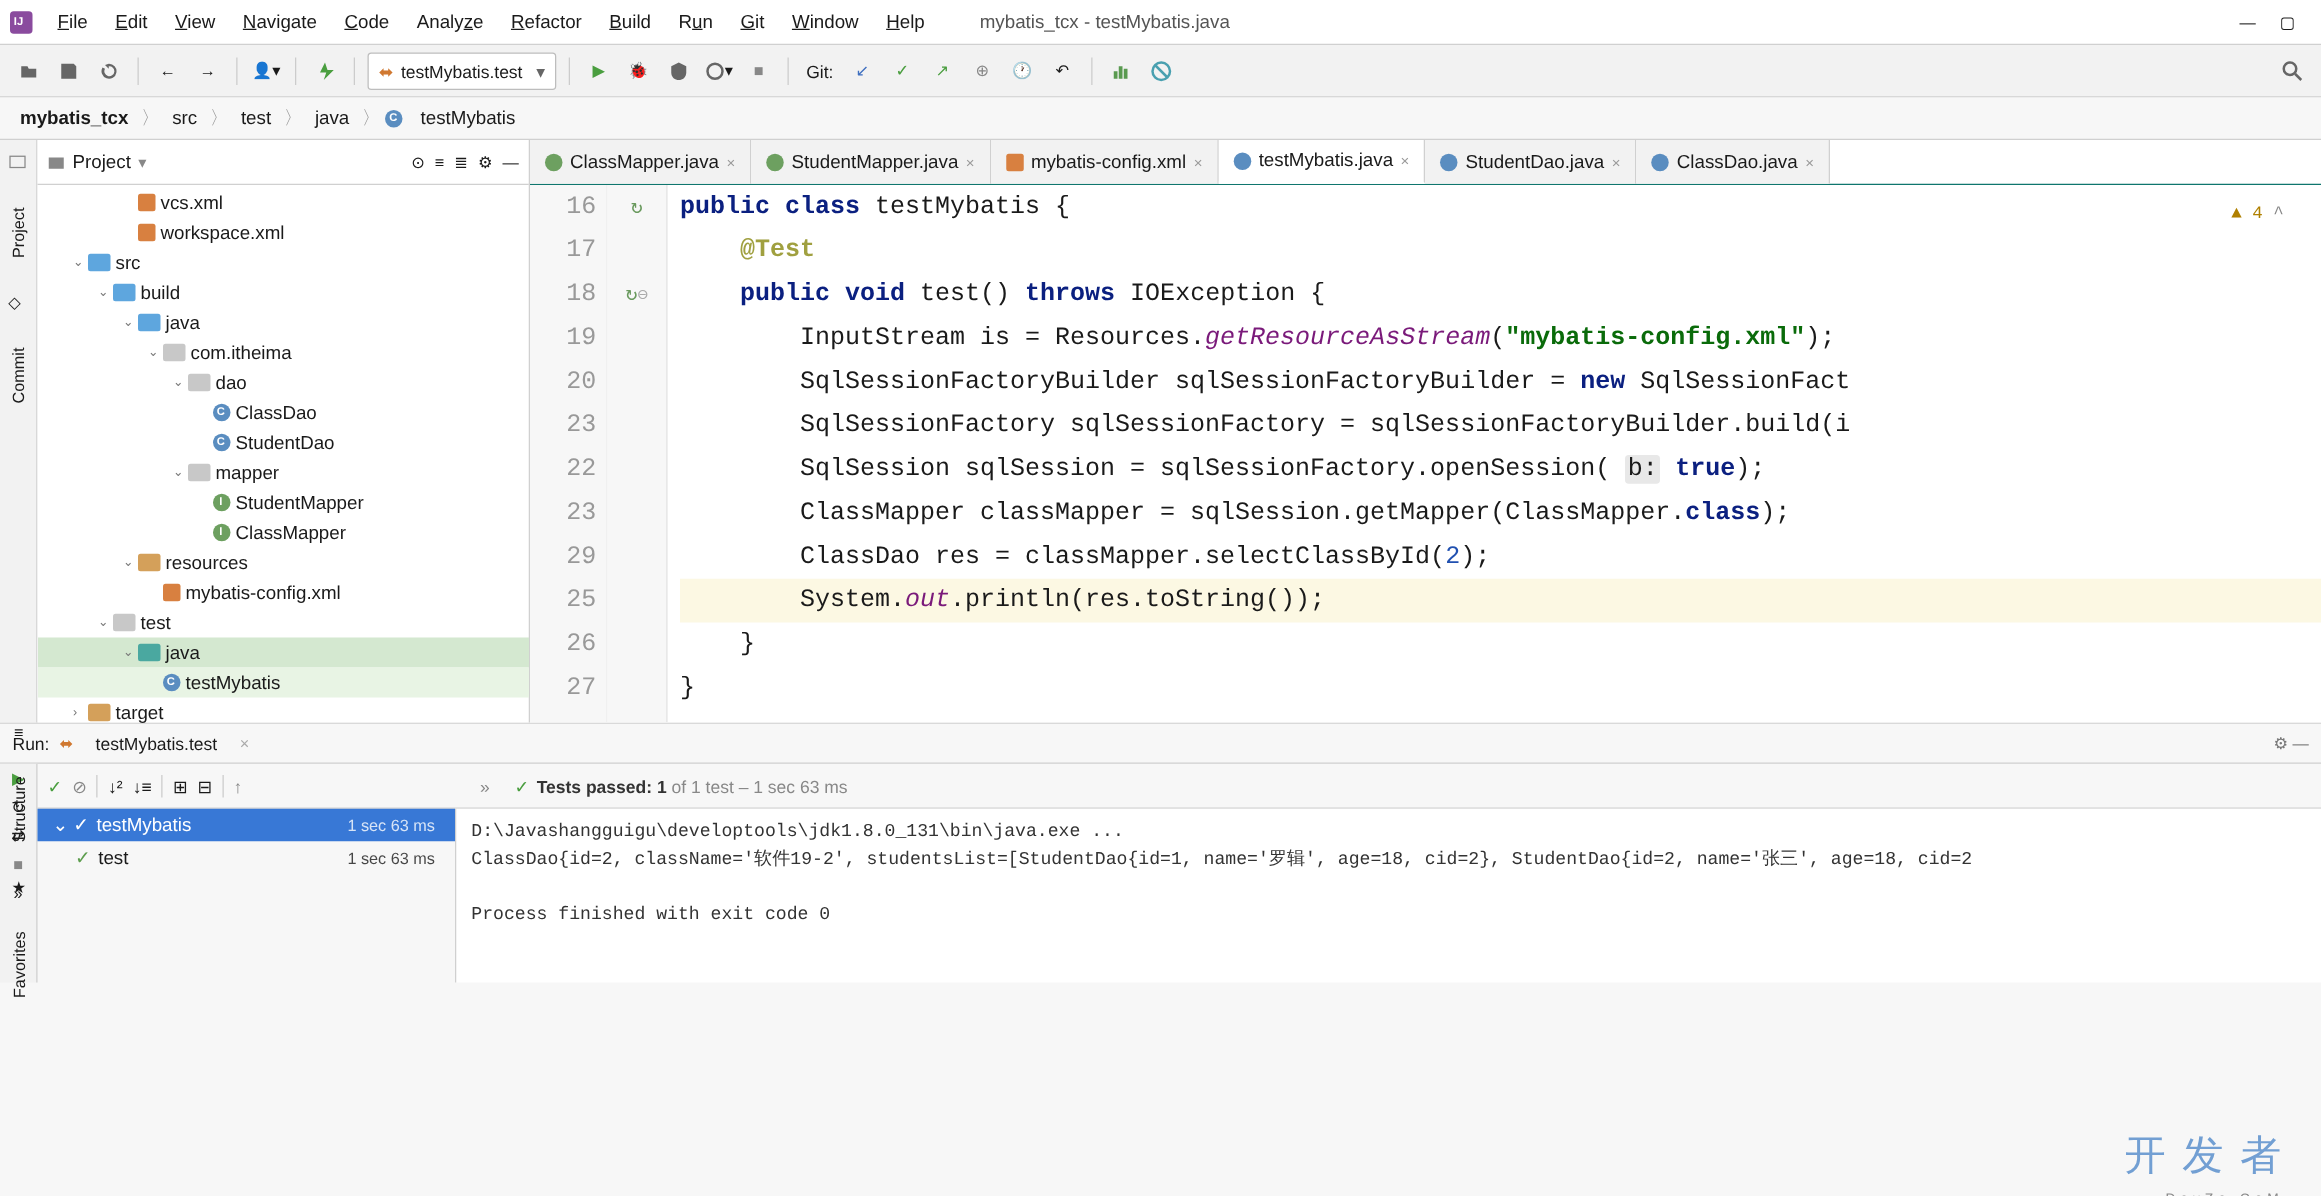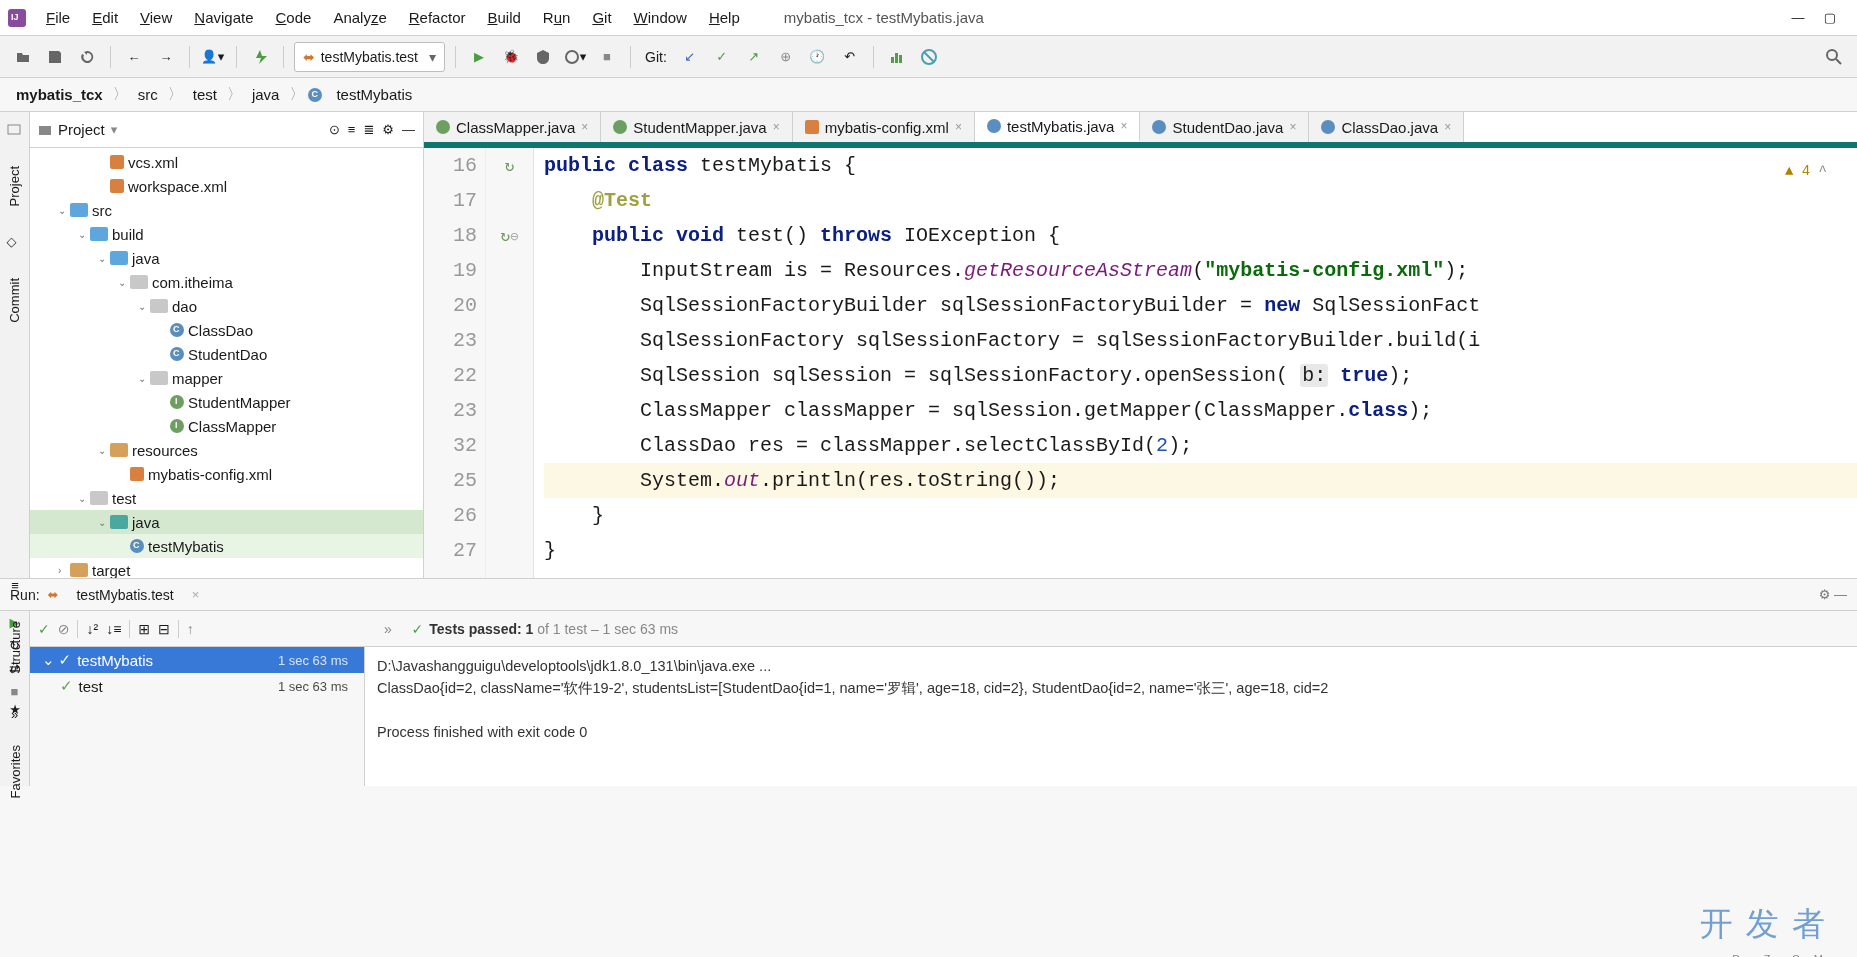--- a/index.html
+++ b/index.html
@@ -54,21 +54,21 @@
 .file-ico { width:14px; height:14px; display:inline-block; margin-right:4px; border-radius:2px; }
 .file-orange { background:#d88040; }
 .file-class { background:#5a8dc0; border-radius:50%; position:relative; }
 .file-class::after { content:'C'; position:absolute; color:#fff; font-size:9px; left:3px; top:1px; font-weight:bold; }
 .file-int { background:#6da060; border-radius:50%; position:relative; }
 .file-int::after { content:'I'; position:absolute; color:#fff; font-size:9px; left:5px; top:1px; font-weight:bold; }
 .tree-label { color:#1a1a1a; }
 
 
 .editor-area { flex: 1; display: flex; flex-direction: column; background: #fff; position:relative; overflow:hidden; }
-.editor-tabs { height: 36px; border-bottom: 6px solid #0f766e; display: flex; align-items: stretch; }
+.editor-tabs { height: 36px; border-bottom: 1px solid #0f766e; display: flex; align-items: stretch; }
 .editor-tab { display: flex; align-items: center; gap: 6px; padding: 0 12px; border-right: 1px solid #d0d0d0; font-size: 15px; background: #f2f2f2; }
 .editor-tab.active { background: #fff; border-bottom: 2px solid #fff; }
 .tab-close { color: #999; font-size: 12px; }
 .tab-ico { width:14px; height:14px; border-radius:50%; }
 .editor-body { flex:1; display:flex; font-family: 'Consolas', 'Courier New', monospace; font-size: 20px; line-height: 35px; overflow:hidden; position:relative; }
 .gutter { width: 62px; background: #f7f7f7; text-align: right; padding-right: 8px; color: #999; border-right: 1px solid #eee; }
 .gutter-extra { width: 48px; background: #f7f7f7; border-right: 1px solid #e4e4e4; position:relative; }
 .gutter-icon { color:#6a9a5e; font-size:16px; }
 .code { flex:1; padding-left: 10px; white-space: pre; overflow:hidden; }
 .code-line { height: 35px; }
@@ -91,21 +91,21 @@
 .run-header-gear { margin-left:auto; color:#777; }
 .run-body { display: flex; height: 175px; }
 .run-left { width: 30px; background:#f2f2f2; border-right:1px solid #d0d0d0; display:flex; flex-direction:column; align-items:center; padding-top:4px; gap:8px; }
 .run-tb-row { width: 334px; display:flex; flex-direction:column; }
 .run-toolbar { height: 36px; border-bottom:1px solid #d0d0d0; display:flex; align-items:center; gap:8px; padding:0 8px; font-size:14px; }
 .test-status { color:#333; }
 .test-tree { flex:1; font-size:15px; }
 .test-row { display:flex; align-items:center; height:26px; padding:0 8px; }
 .test-row.sel { background:#3878d6; color:#fff; }
 .test-time { margin-left:auto; font-size:13px; opacity:0.8; padding-right:8px; }
-.console { flex:1; background:#fff; font-family:Liberation Sans, sans-serif; font-size:14.5px; padding:8px 12px; line-height:22px; color:#333; border-left:1px solid #d0d0d0; overflow:hidden; }
+.console { flex:1; background:#fff; font-family:Liberation Mono, monospace; font-size:14.5px; padding:8px 12px; line-height:22px; color:#333; border-left:1px solid #d0d0d0; overflow:hidden; }
 .console-text-row { height:36px; border-bottom:1px solid #d0d0d0; display:flex; align-items:center; padding-left:20px; font-size:14px; gap:6px; }
 .watermark { position:absolute; right:30px; bottom:10px; color:#3b7bc4; font-size:33px; letter-spacing:2px; opacity:0.7; }
 .watermark-sub { position:absolute; right:30px; bottom:-8px; color:#888; font-size:11px; letter-spacing:4px; }
 
 
 .bottom-left-tabs { position:absolute; left:0; top:578px; width:30px; display:flex; flex-direction:column; align-items:center; gap:20px; }
 .icon-svg { fill:#666; }
 .green { color:#4a9e3f; }
 .blue { color:#4070c0; }
 .orange { color:#d07830; }
@@ -379,21 +379,21 @@
       <div class="warn-badge"><span>4</span> <span style="color:#888">^</span></div>
       <div class="gutter" id="gutter">
           <div class="code-line">16</div>
           <div class="code-line">17</div>
           <div class="code-line">18</div>
           <div class="code-line">19</div>
           <div class="code-line">20</div>
           <div class="code-line">23</div>
           <div class="code-line">22</div>
           <div class="code-line">23</div>
-          <div class="code-line">32</div>
+          <div class="code-line">29</div>
           <div class="code-line">25</div>
           <div class="code-line">26</div>
           <div class="code-line">27</div>
         </div>
       <div class="gutter-extra" id="gutter-extra">
           <div class="code-line" style="text-align:center"><span class="gutter-icon">↻</span></div>
           <div class="code-line" style="text-align:center"></div>
           <div class="code-line" style="text-align:center"><span class="gutter-icon">↻</span><span style="color:#aaa;font-size:14px">⊖</span></div>
           <div class="code-line" style="text-align:center"></div>
           <div class="code-line" style="text-align:center"></div>

